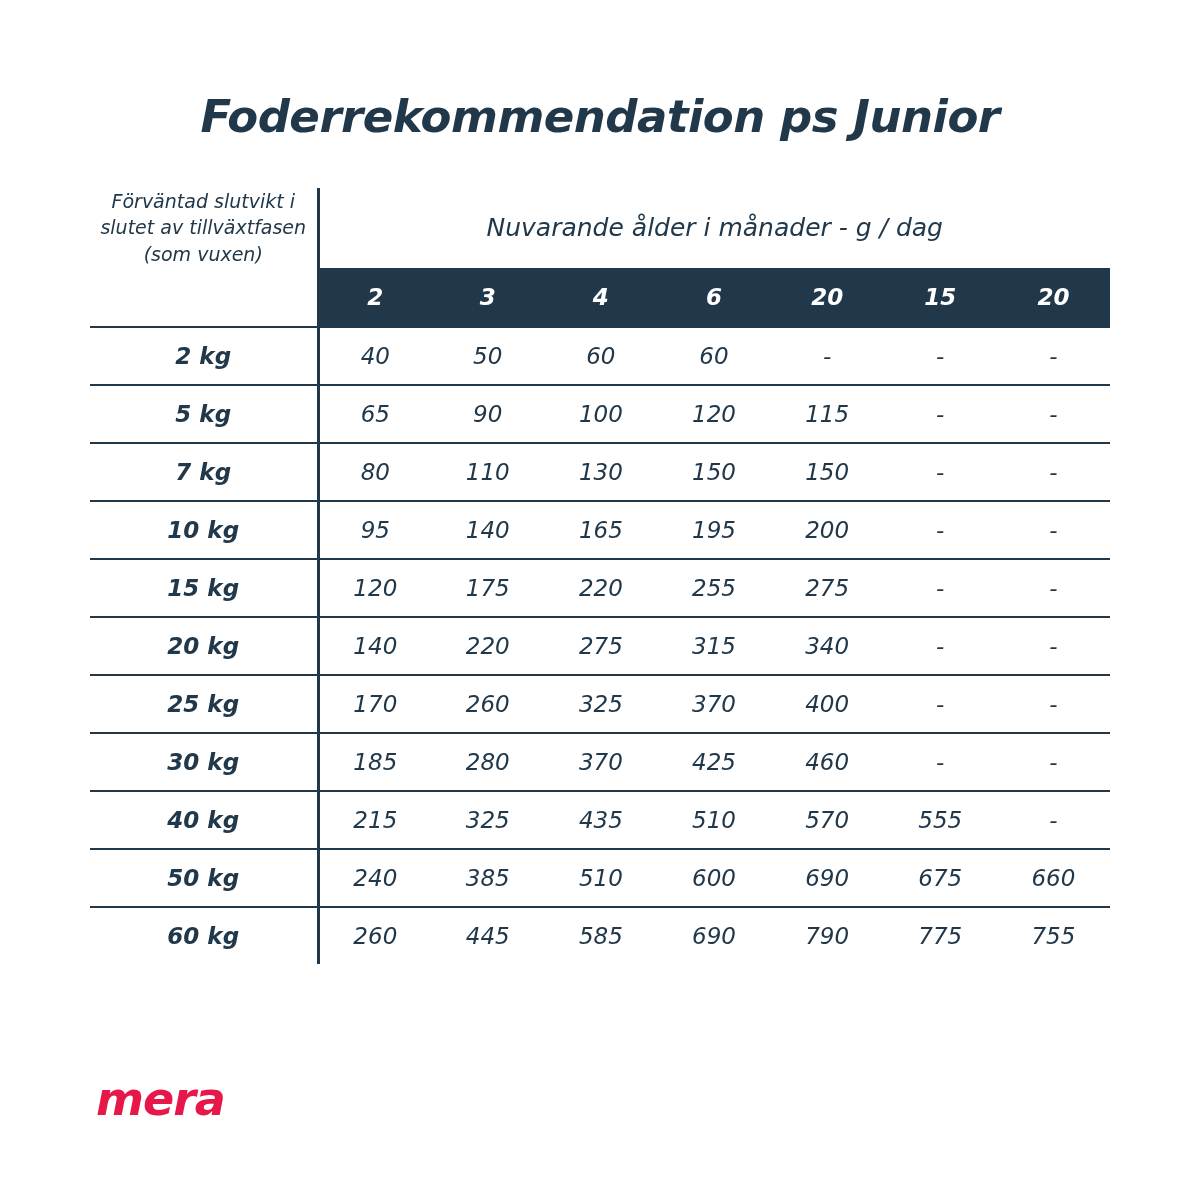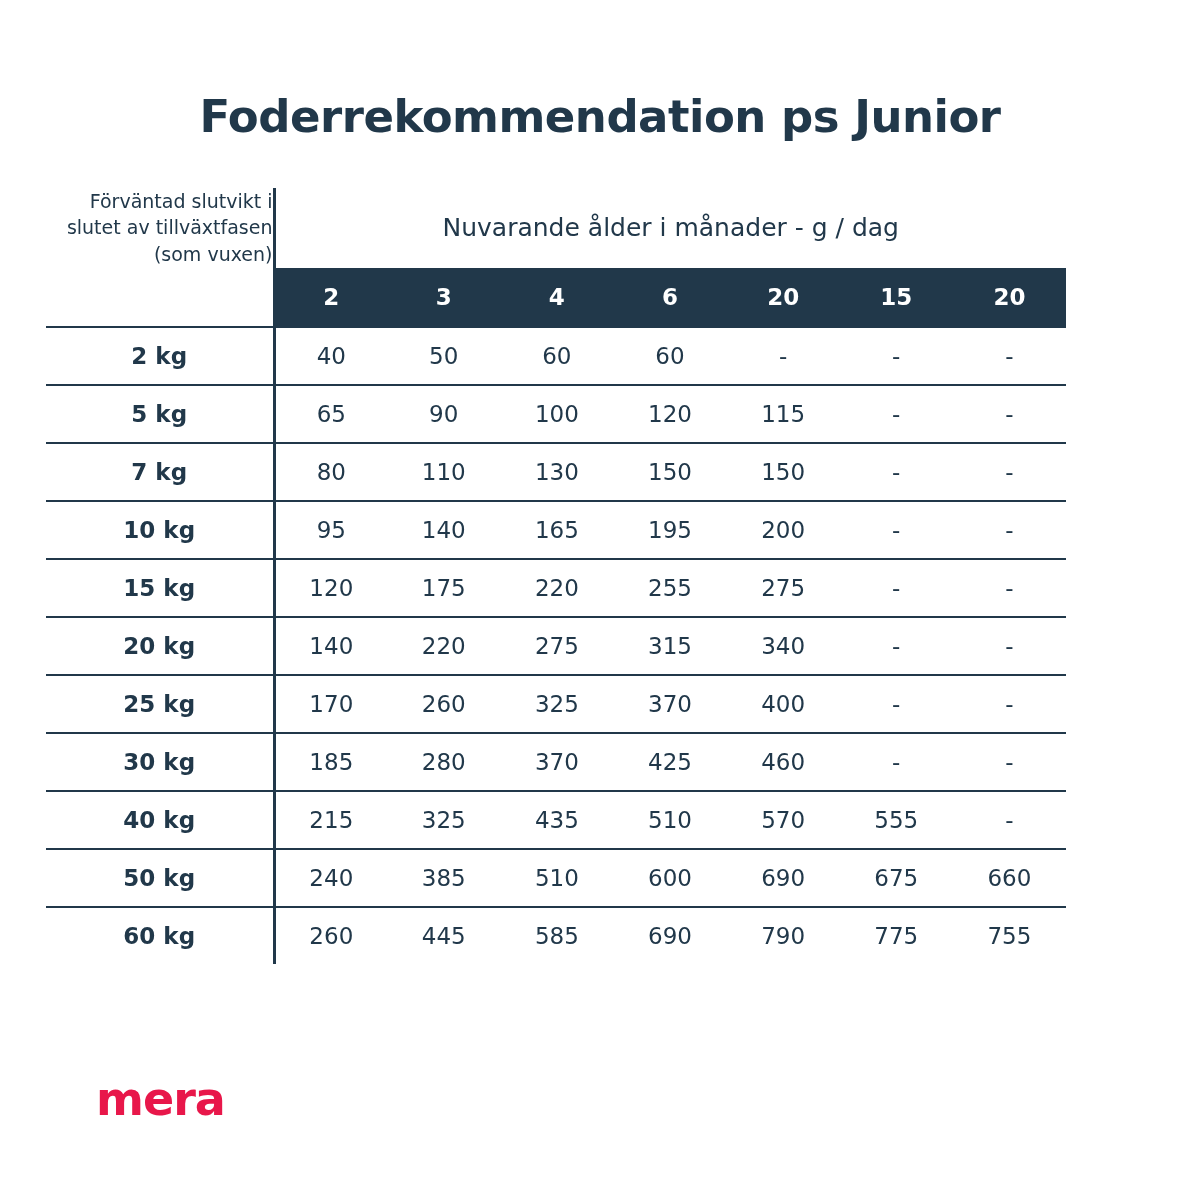--- a/index.html
+++ b/index.html
@@ -12,21 +12,22 @@
     background: #ffffff;
     font-family: "DejaVu Sans", sans-serif;
     color: #21384a;
     overflow: hidden;
   }
   .page {
     position: relative;
     width: 1200px;
     height: 1200px;
     box-sizing: border-box;
-    padding: 0 46px;
+    padding: 0 90px;
+    font-style: italic;
   }
   .title {
     font-size: 45px;
     font-weight: bold;
     letter-spacing: -0.5px;
     color: #21384a;
     text-align: center;
     padding-top: 92px;
     line-height: 1.1;
   }
@@ -38,21 +39,21 @@
     width: 1020px;
     table-layout: fixed;
   }
   table.feed td, table.feed th {
     padding: 0;
     margin: 0;
   }
   .hdr-left {
     width: 228px;
     vertical-align: middle;
-    text-align: right;
+    text-align: center;
     font-size: 19px;
     line-height: 1.42;
     color: #21384a;
     padding: 6px 14px 10px 14px;
     box-sizing: border-box;
     border-right: 3px solid #21384a;
   }
   .hdr-right {
     text-align: center;
     vertical-align: middle;

